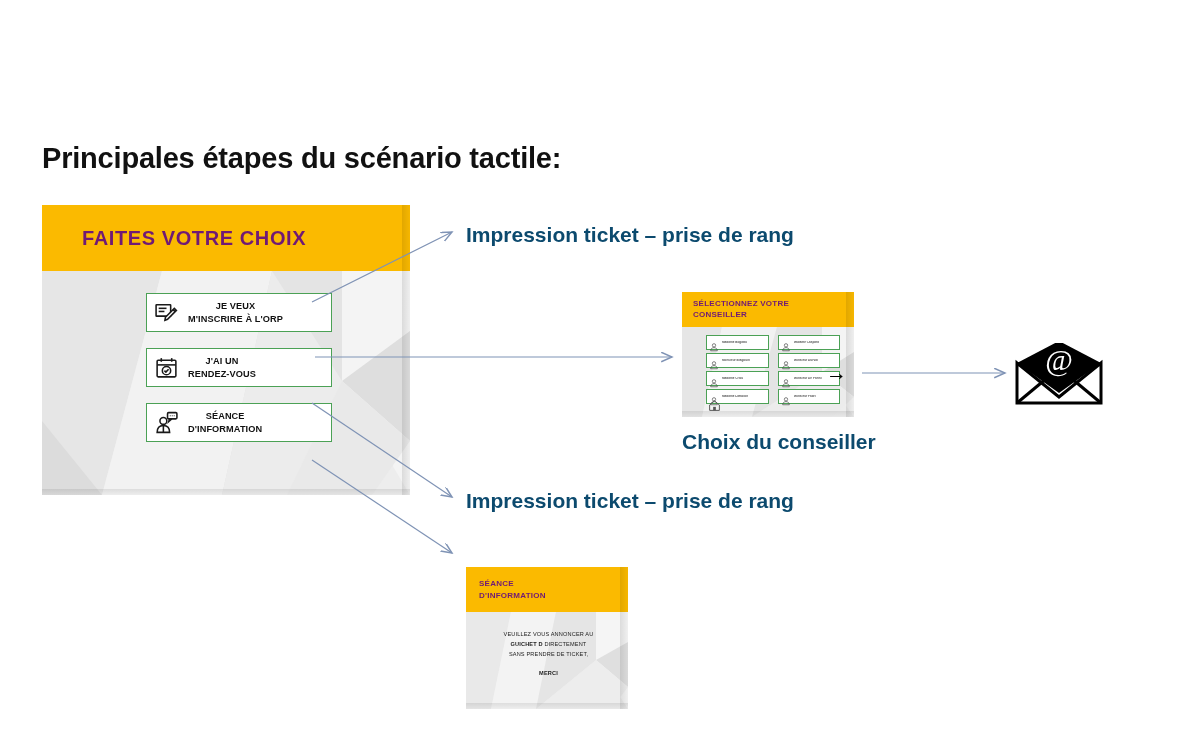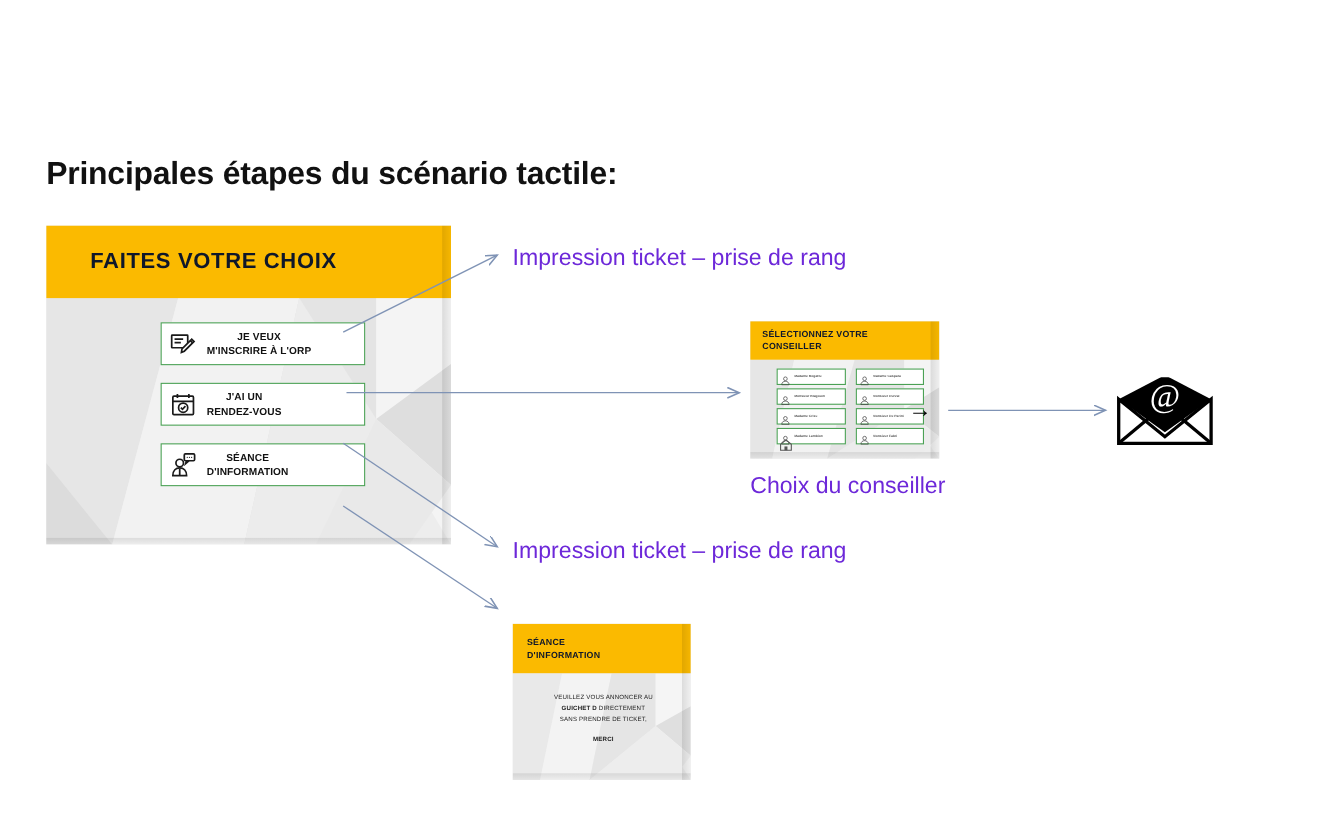--- a/index.html
+++ b/index.html
@@ -24,21 +24,21 @@
   .kiosk .shadow-edge{
     position:absolute;right:0;top:0;bottom:0;width:8px;
     background:linear-gradient(to right,rgba(0,0,0,.10),rgba(0,0,0,.02));
   }
   .kiosk .bottom-edge{
     position:absolute;left:0;right:0;bottom:0;height:6px;
     background:linear-gradient(to bottom,rgba(0,0,0,.09),rgba(0,0,0,.02));
   }
   .kiosk-header{
     position:absolute;left:0;top:0;right:0;
-    background:#fbba00;color:#0f172a;
+    background:#fbba00;color:#701a75;
     display:flex;align-items:center;
     font-weight:bold;
   }
   .kiosk-body{position:absolute;left:0;right:0;bottom:0;overflow:hidden;text-align:center;}
   
   .facets{position:absolute;inset:0;}
 
   
   #kiosk-service{left:42px;top:205px;width:368px;height:290px;}
   #kiosk-service .kiosk-header{height:66px;padding-left:40px;font-size:20px;letter-spacing:.6px;}
@@ -85,21 +85,21 @@
   #kiosk-seance .kiosk-body{top:45px;}
   .seance-text{
     position:absolute;left:13px;top:18px;right:10px;
     font-size:5.6px;line-height:1.75;color:#222;letter-spacing:.15px;
     font-weight:normal;
   }
   .seance-text b{font-weight:bold;}
   .seance-thanks{margin-top:10px;font-weight:bold;}
 
   
-  .caption{position:absolute;font-size:21px;font-weight:normal;color:#6d28d9;white-space:nowrap;}
+  .caption{position:absolute;font-size:21px;font-weight:bold;color:#0c4a6e;white-space:nowrap;}
   #cap-service{left:42px;top:513px;}
   #cap-advisor{left:682px;top:430px;}
   #cap-mail{left:959px;top:430px;}
   #cap-ticket-1{left:466px;top:223px;}
   #cap-ticket-2{left:466px;top:489px;}
 
   
   #mail-icon{position:absolute;left:1015px;top:343px;width:88px;height:62px;}
 
   

